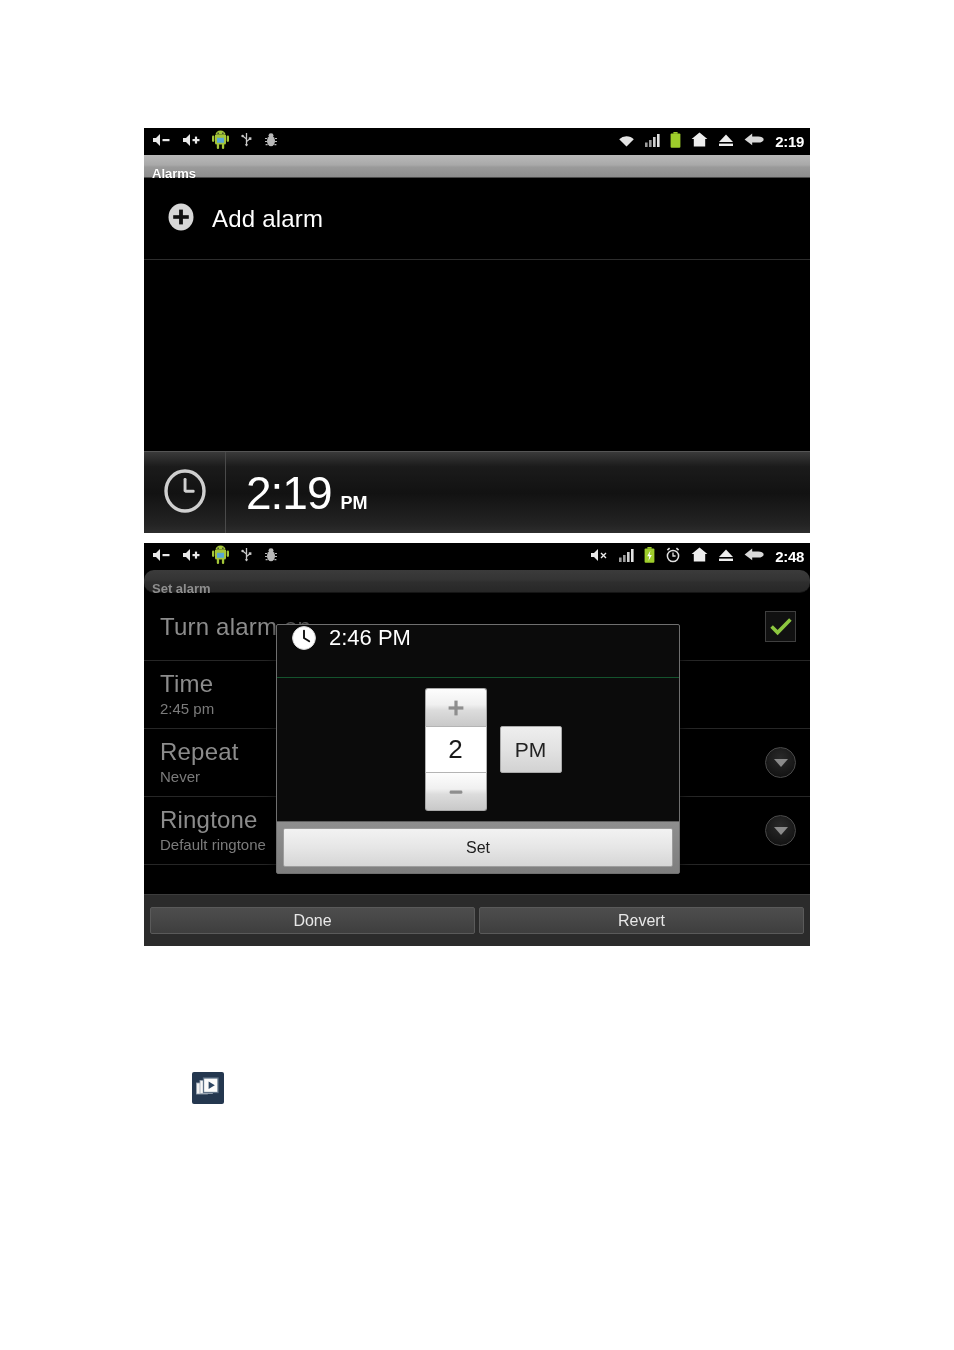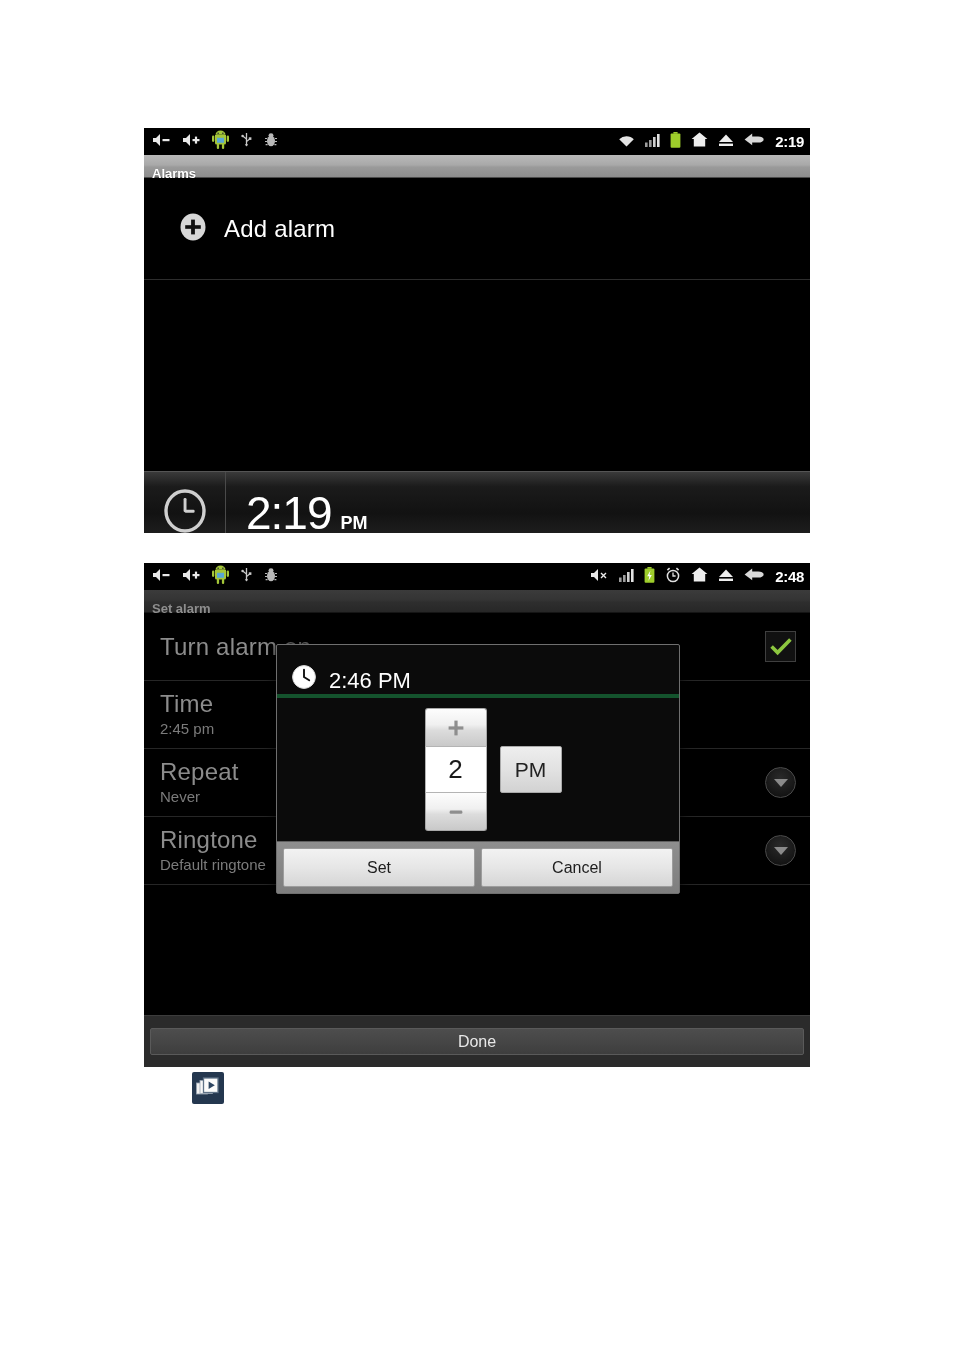--- a/index.html
+++ b/index.html
@@ -17,21 +17,21 @@
 
   
   .device {
     position: absolute;
     left: 144px;
     width: 666px;
     background: #000;
     overflow: hidden;
   }
   #screen-alarms { top: 128px; height: 405px; }
-  #screen-setalarm { top: 563px; height: 504px; }
+  #screen-setalarm { top: 543px; height: 403px; }
 
   
   .statusbar {
     position: relative;
     height: 27px;
     background: #000000;
     display: flex;
     align-items: center;
     padding: 0 6px 0 8px;
     box-sizing: border-box;
@@ -71,29 +71,30 @@
   .titlebar .title-text {
     font-size: 13px;
     font-weight: bold;
     color: #ffffff;
     text-shadow: 0 1px 1px rgba(0,0,0,.45);
     margin-top: 14px;
   }
   .titlebar.dim {
     background: linear-gradient(to bottom, #3b3b3b 0%, #343434 45%, #2e2e2e 55%, #272727 100%);
     border-bottom: 1px solid #151515;
+    border-radius: 10px;
   }
   .titlebar.dim .title-text { color: #8e8e8e; text-shadow: none; }
 
   
   .add-alarm-row {
-    height: 102px;
-    display: flex;
-    align-items: center;
-    padding-left: 34px;
+    height: 82px;
+    display: flex;
+    align-items: center;
+    padding-left: 22px;
     border-bottom: 1px solid #2d2d2d;
     box-sizing: border-box;
     background: #000;
   }
   .add-alarm-label {
     color: #ffffff;
     font-size: 24px;
     margin-left: 16px;
     letter-spacing: 0.2px;
   }
@@ -239,23 +240,23 @@
     width: 404px;
     background: #0b0b0b;
     border: 1px solid #6f6f6f;
     border-radius: 2px;
     box-shadow: 0 0 14px rgba(0,0,0,.9);
     box-sizing: border-box;
   }
   .dialog-title {
     height: 53px;
     display: flex;
-    align-items: flex-end;
+    align-items: flex-start;
     padding-left: 14px;
-    border-bottom: 4px solid #14532d;
+    border-bottom: 1px solid #14532d;
     box-sizing: border-box;
   }
   .dialog-title-text {
     color: #ffffff;
     font-size: 22px;
     margin-left: 12px;
   }
   .dialog-body {
     height: 143px;
     display: flex;
@@ -618,20 +619,21 @@
         <div class="chev-btn">
             <span class="chev-tri"></span>
           </div>
       </div>
     </div>
 
   </div>
 
   <div class="action-bar">
     <div class="action-btn">Done</div>
+    <div class="action-btn">Revert</div>
   </div>
 
   <div class="dialog">
     <div class="dialog-title">
       <span class="sicon">
         <svg width="26" height="26" viewBox="0 0 26 26">
           <circle cx="13" cy="13" r="11.4" fill="#ffffff"></circle>
           <circle cx="13" cy="13" r="11.4" fill="none" stroke="#d9d9d9" stroke-width="1"></circle>
           <path d="M13 5.6V13l5.2 3.2" stroke="#101010" stroke-width="1.9" fill="none" stroke-linecap="round"></path>
         </svg>
@@ -654,21 +656,20 @@
           </svg>
         </div>
       </div>
 
 
       <div class="ampm-btn">PM</div>
     </div>
 
     <div class="dialog-footer">
       <div class="dlg-btn">Set</div>
-      <div class="dlg-btn">Cancel</div>
     </div>
   </div>
 </div>
 
 <div class="media-placeholder">
   <svg width="24" height="22" viewBox="0 0 24 22">
     <rect x="0.5" y="6" width="11" height="11" fill="#f2f2f2" stroke="#9aa6b4" stroke-width="0.8"></rect>
     <rect x="4" y="3.5" width="12.5" height="13" fill="#f7f7f7" stroke="#9aa6b4" stroke-width="0.8"></rect>
     <rect x="7.5" y="1" width="14.5" height="14.5" fill="#fbfbfb" stroke="#5f7287" stroke-width="1.3"></rect>
     <path d="M12.6 4.6l6.2 3.7-6.2 3.7z" fill="#2d4561"></path>

